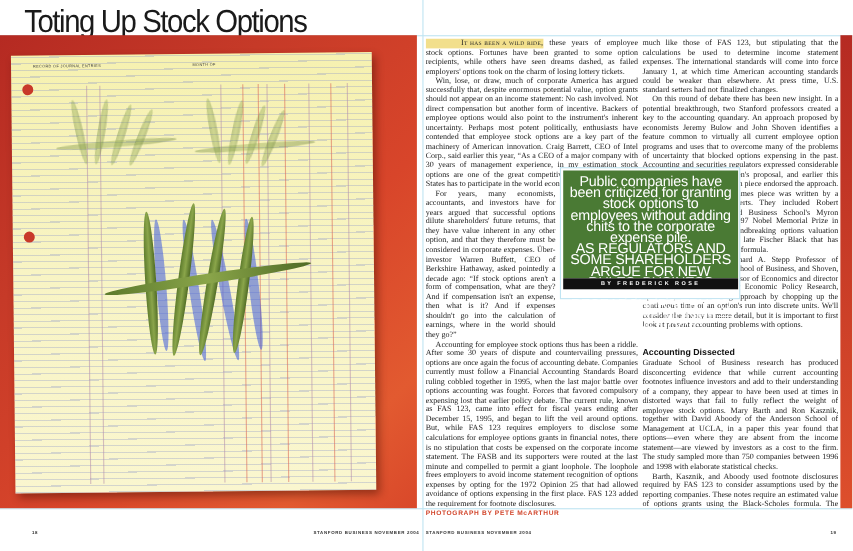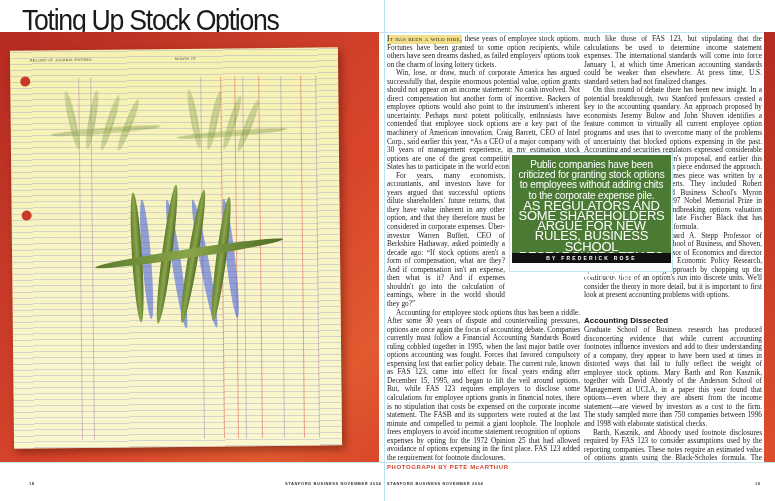--- a/index.html
+++ b/index.html
@@ -31,29 +31,29 @@
 
   .photo-credit { position:absolute; left:387px; top:464px; font-family:"Liberation Sans", sans-serif;
            font-size:6px; font-weight:700; letter-spacing:0.6px; color:#d2452b; }
 
   .folio { position:absolute; top:481px; font-family:"Liberation Sans", sans-serif; font-size:4px; letter-spacing:0.6px; color:#333; font-weight:700; }
 
   
   .col { position:absolute; font-size:7.3px; line-height:8.55px; text-align:justify; color:#222; hyphens:auto; }
   .col p { text-indent:9px; }
   .col p.noindent { text-indent:0; }
-  .leadin { font-variant:small-caps; letter-spacing:0.3px; }
+  .leadin { font-variant:small-caps; letter-spacing:0.3px;padding-left:32px; }
   .dropbar { display:inline-block; background:#f2df8c; }
   .subhead { font-family:"Liberation Sans", sans-serif; font-weight:700; font-size:8px; line-height:10px; margin-top:16px; color:#111; }
 
   
   .pq-frame { position:absolute; left:509px; top:152px; width:164px; height:120px; border:1px solid #bfe4f2; }
   .pullquote { position:absolute; left:512px; top:155px; width:159px; height:98px; background:#4a7a34;
            color:#fff; font-family:"Liberation Sans", sans-serif; text-align:center; padding:5px 4px 0 4px; }
-  .pq-lead { font-size:10px; line-height:10.2px; letter-spacing:-0.2px; }
+  .pq-lead { font-size:13px; line-height:10.2px; letter-spacing:-0.2px; }
   .pq-caps { font-size:13px; line-height:10.2px; letter-spacing:-0.2px; text-transform:uppercase;text-align:center; }
   .byline { position:absolute; left:512px; top:253px; width:159px; height:10px; background:#111;
            color:#fff; font-family:"Liberation Sans", sans-serif; font-size:5px; font-weight:700; letter-spacing:2.2px; text-align:center; line-height:10px; }
 
   .red-edge { position:absolute; left:764px; top:32px; width:11px; height:430px; background:linear-gradient(180deg,#b52a22,#dd4f2c); }
 </style>
 </head>
 <body>
 
 <div class="spread">

